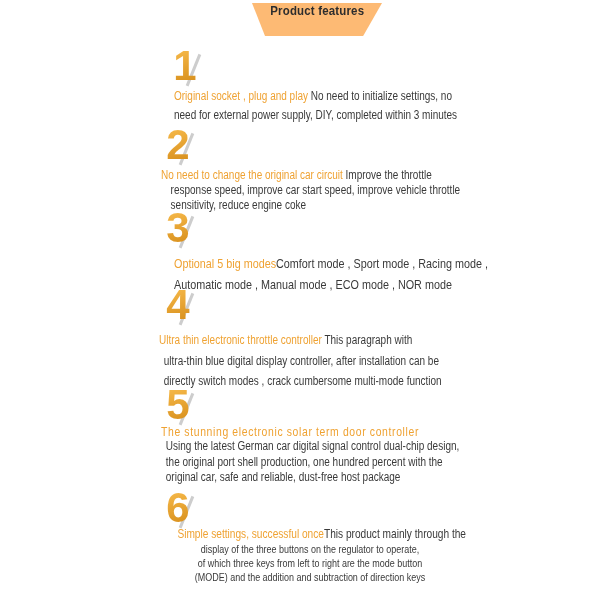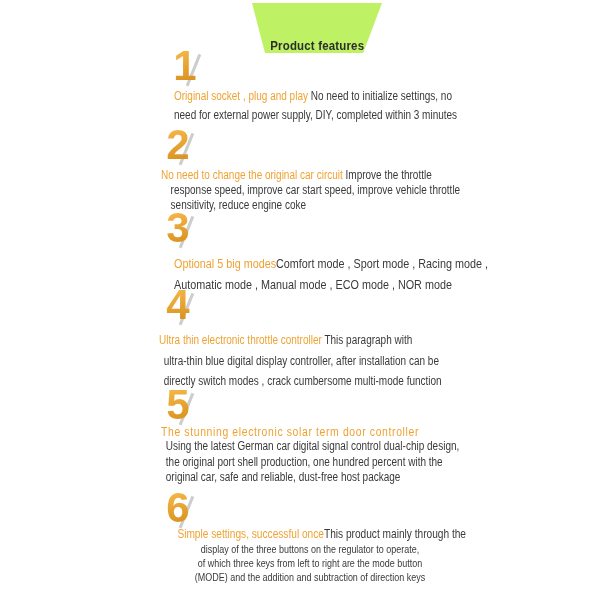--- a/index.html
+++ b/index.html
@@ -2,24 +2,24 @@
 <html><head>
 <meta charset="utf-8">
 <style>
   html,body{margin:0;padding:0;background:#ffffff;}
   .canvas{
     position:relative;width:600px;height:600px;background:#ffffff;overflow:hidden;
     font-family:"Liberation Sans", sans-serif;color:#3a3a3a;
   }
   
   .badge{
-    position:absolute;left:252px;top:3px;width:130px;height:50px;
-    background:#bef264;
+    position:absolute;left:252px;top:3px;width:130px;height:33px;
+    background:#fdba74;
     clip-path:polygon(0 0,100% 0,85.5% 100%,10% 100%);
-    display:flex;align-items:flex-end;justify-content:center;
+    display:flex;align-items:flex-start;justify-content:center;
   }
   .badge span{
     font-size:13.5px;font-weight:700;color:#2d2d2d;letter-spacing:.2px;
     transform:scaleX(.85);white-space:nowrap;
   }
   
   .num{
     position:absolute;width:44px;height:44px;text-align:center;
     font-weight:700;font-size:42px;line-height:42px;
   }

